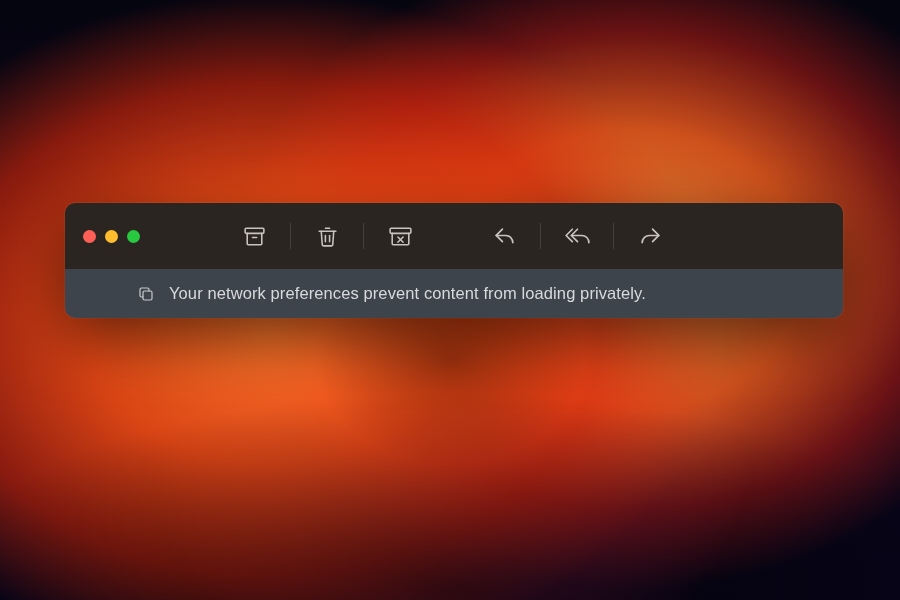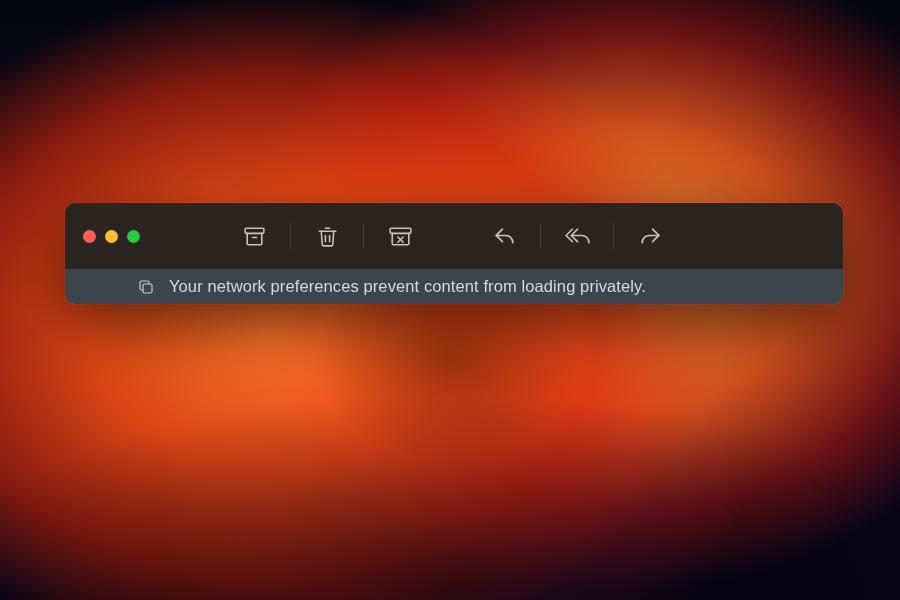--- a/index.html
+++ b/index.html
@@ -71,21 +71,21 @@
     .tb-btn svg { display:block; }
     .divider {
       width: 1px;
       height: 26px;
       background: rgba(255,255,255,0.12);
       margin: 0 4px;
     }
     .gap-lg { width: 40px; }
     .banner {
       background: #3e444c;
-      height: 35px;
+      height: 49px;
       display: flex;
       align-items: center;
       padding: 0 22px 0 72px;
       gap: 14px;
       color: #d7dadd;
       font-size: 16.5px;
       letter-spacing: 0.1px;
     }
     .banner svg { flex-shrink: 0; color:#c8ccd0; }
   </style>

